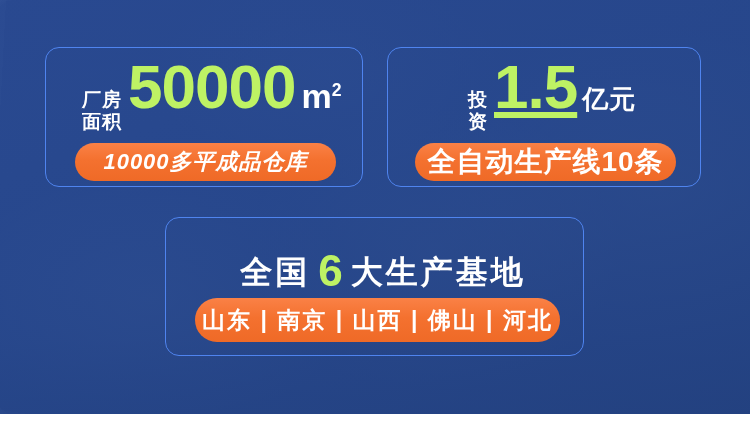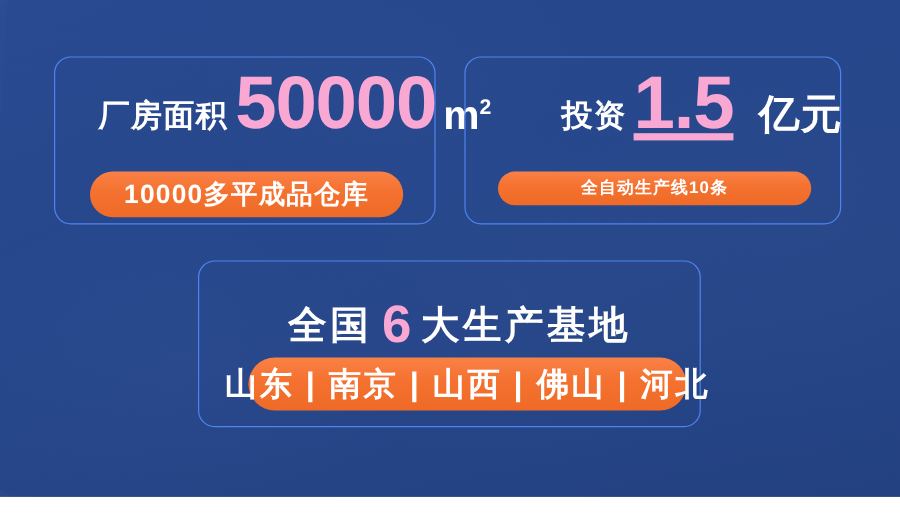--- a/index.html
+++ b/index.html
@@ -60,29 +60,29 @@
   #card-invest { left:387px; top:47px;  width:314px; height:140px; }
   #card-bases  { left:165px; top:217px; width:419px; height:139px; }
 
   
   .headline{
     position:absolute;
     display:flex;align-items:baseline;
     white-space:nowrap;
   }
   .stacked-label{
-    display:inline-flex;flex-direction:row;
+    display:inline-flex;flex-direction:column;
     color:#ffffff;
-    font-size:26px;line-height:22px;
+    font-size:19px;line-height:22px;
     font-weight:700;
     letter-spacing:1px;
     transform:translateY(-2px);
   }
   .bignum{
-    color:#f9a8d4;
+    color:#bef264;
     font-weight:800;
     letter-spacing:-1px;
   }
   .unit{
     color:#ffffff;
     font-weight:800;
     text-align:right;
   }
   .sup{
     font-size:.52em;
@@ -91,21 +91,21 @@
   }
 
   
   #factory-headline{ left:82px; top:56px; }
   #factory-headline .bignum{ font-size:62px;line-height:62px; margin-left:6px;}
   #factory-headline .unit{ font-size:34px;line-height:34px;margin-left:6px;}
 
   
   #invest-headline{ left:468px; top:56px; }
   #invest-headline .bignum{ font-size:62px;line-height:62px;margin-left:6px;text-decoration:underline;}
-  #invest-headline .unit{ font-size:34px;line-height:34px;margin-left:21px;letter-spacing:1px;}
+  #invest-headline .unit{ font-size:26px;line-height:34px;margin-left:5px;letter-spacing:1px;}
 
   
   #bases-headline{
     position:absolute;left:16px;right:0;top:243px;
     text-align:center;white-space:nowrap;
     color:#ffffff;font-size:32px;font-weight:800;letter-spacing:3px;
   }
   #bases-headline .bignum{
     font-size:44px;letter-spacing:0;margin:0 8px;
     position:relative;top:3px;
@@ -115,23 +115,23 @@
   .pill{
     position:absolute;
     display:flex;align-items:center;justify-content:center;
     border-radius:999px;
     background:linear-gradient(180deg,#fa8146 0%,#f4712f 45%,#ef6a27 100%);
     color:#ffffff;
     font-weight:800;
     box-sizing:border-box;
     white-space:nowrap;
   }
-  #pill-warehouse{ left:75px;  top:143px; width:261px; height:38px; font-size:22px; letter-spacing:1px;}
-  #pill-line     { left:415px; top:143px; width:261px; height:28px; font-size:14px; letter-spacing:1px;}
-  #pill-cities   { left:207px; top:298px; width:365px; height:44px; font-size:27px; letter-spacing:2px;}
+  #pill-warehouse{ left:75px;  top:143px; width:261px; height:38px; font-size:22px; letter-spacing:1px;font-style:italic;}
+  #pill-line     { left:415px; top:143px; width:261px; height:38px; font-size:28px; letter-spacing:1px;}
+  #pill-cities   { left:195px; top:298px; width:365px; height:44px; font-size:23px; letter-spacing:2px;}
 </style>
 </head>
 <body>
 
 <div id="banner">
 
   <div class="bg-photo"></div>
   <div class="bg-photo2"></div>
   <div class="bg-wash"></div>
 

